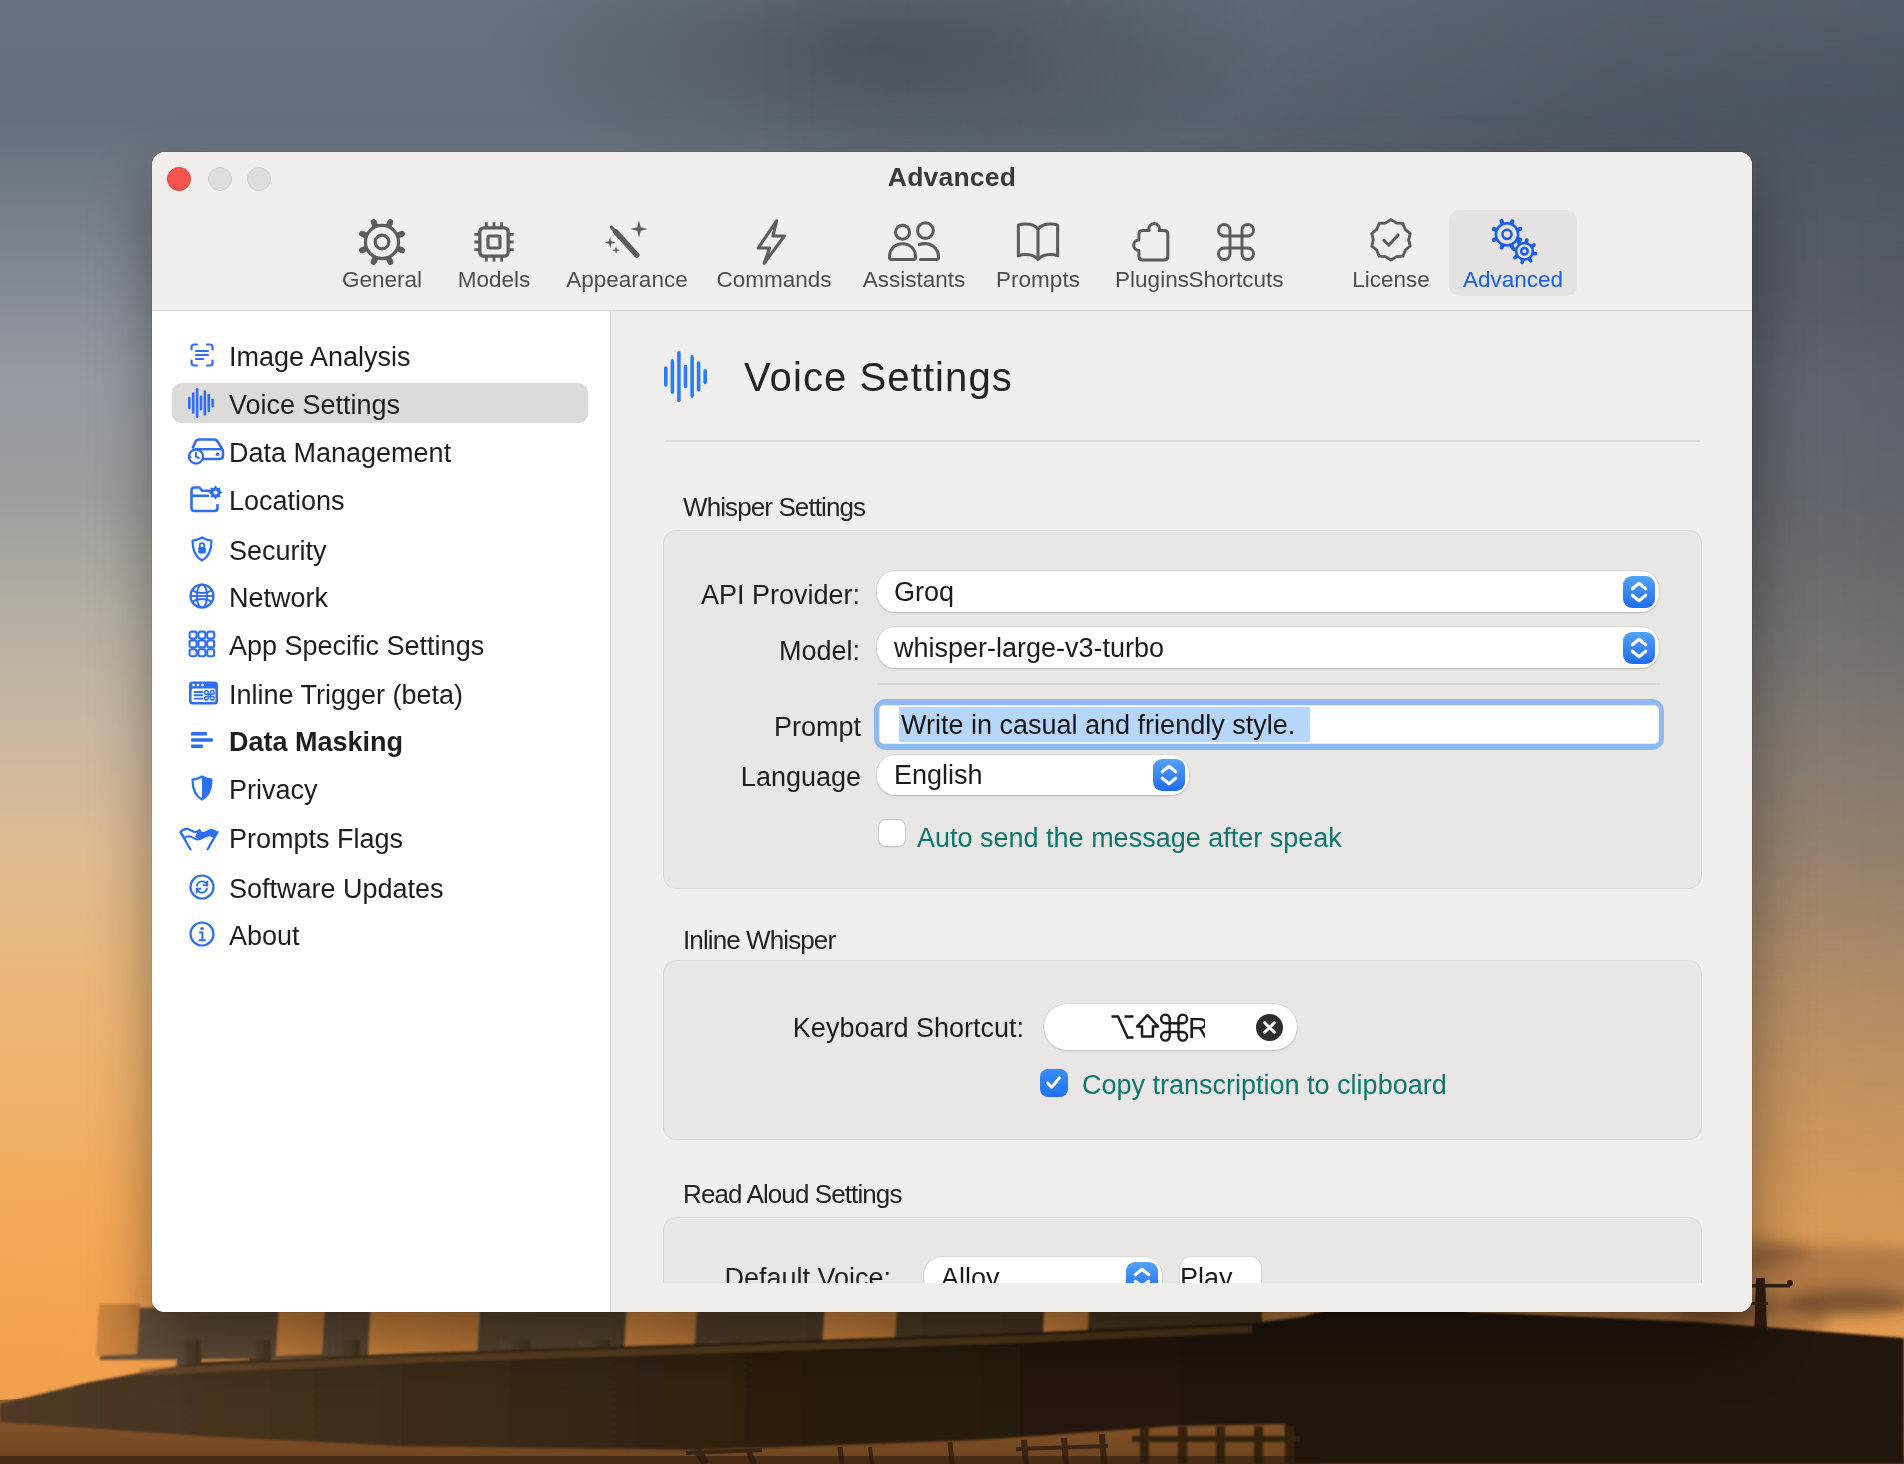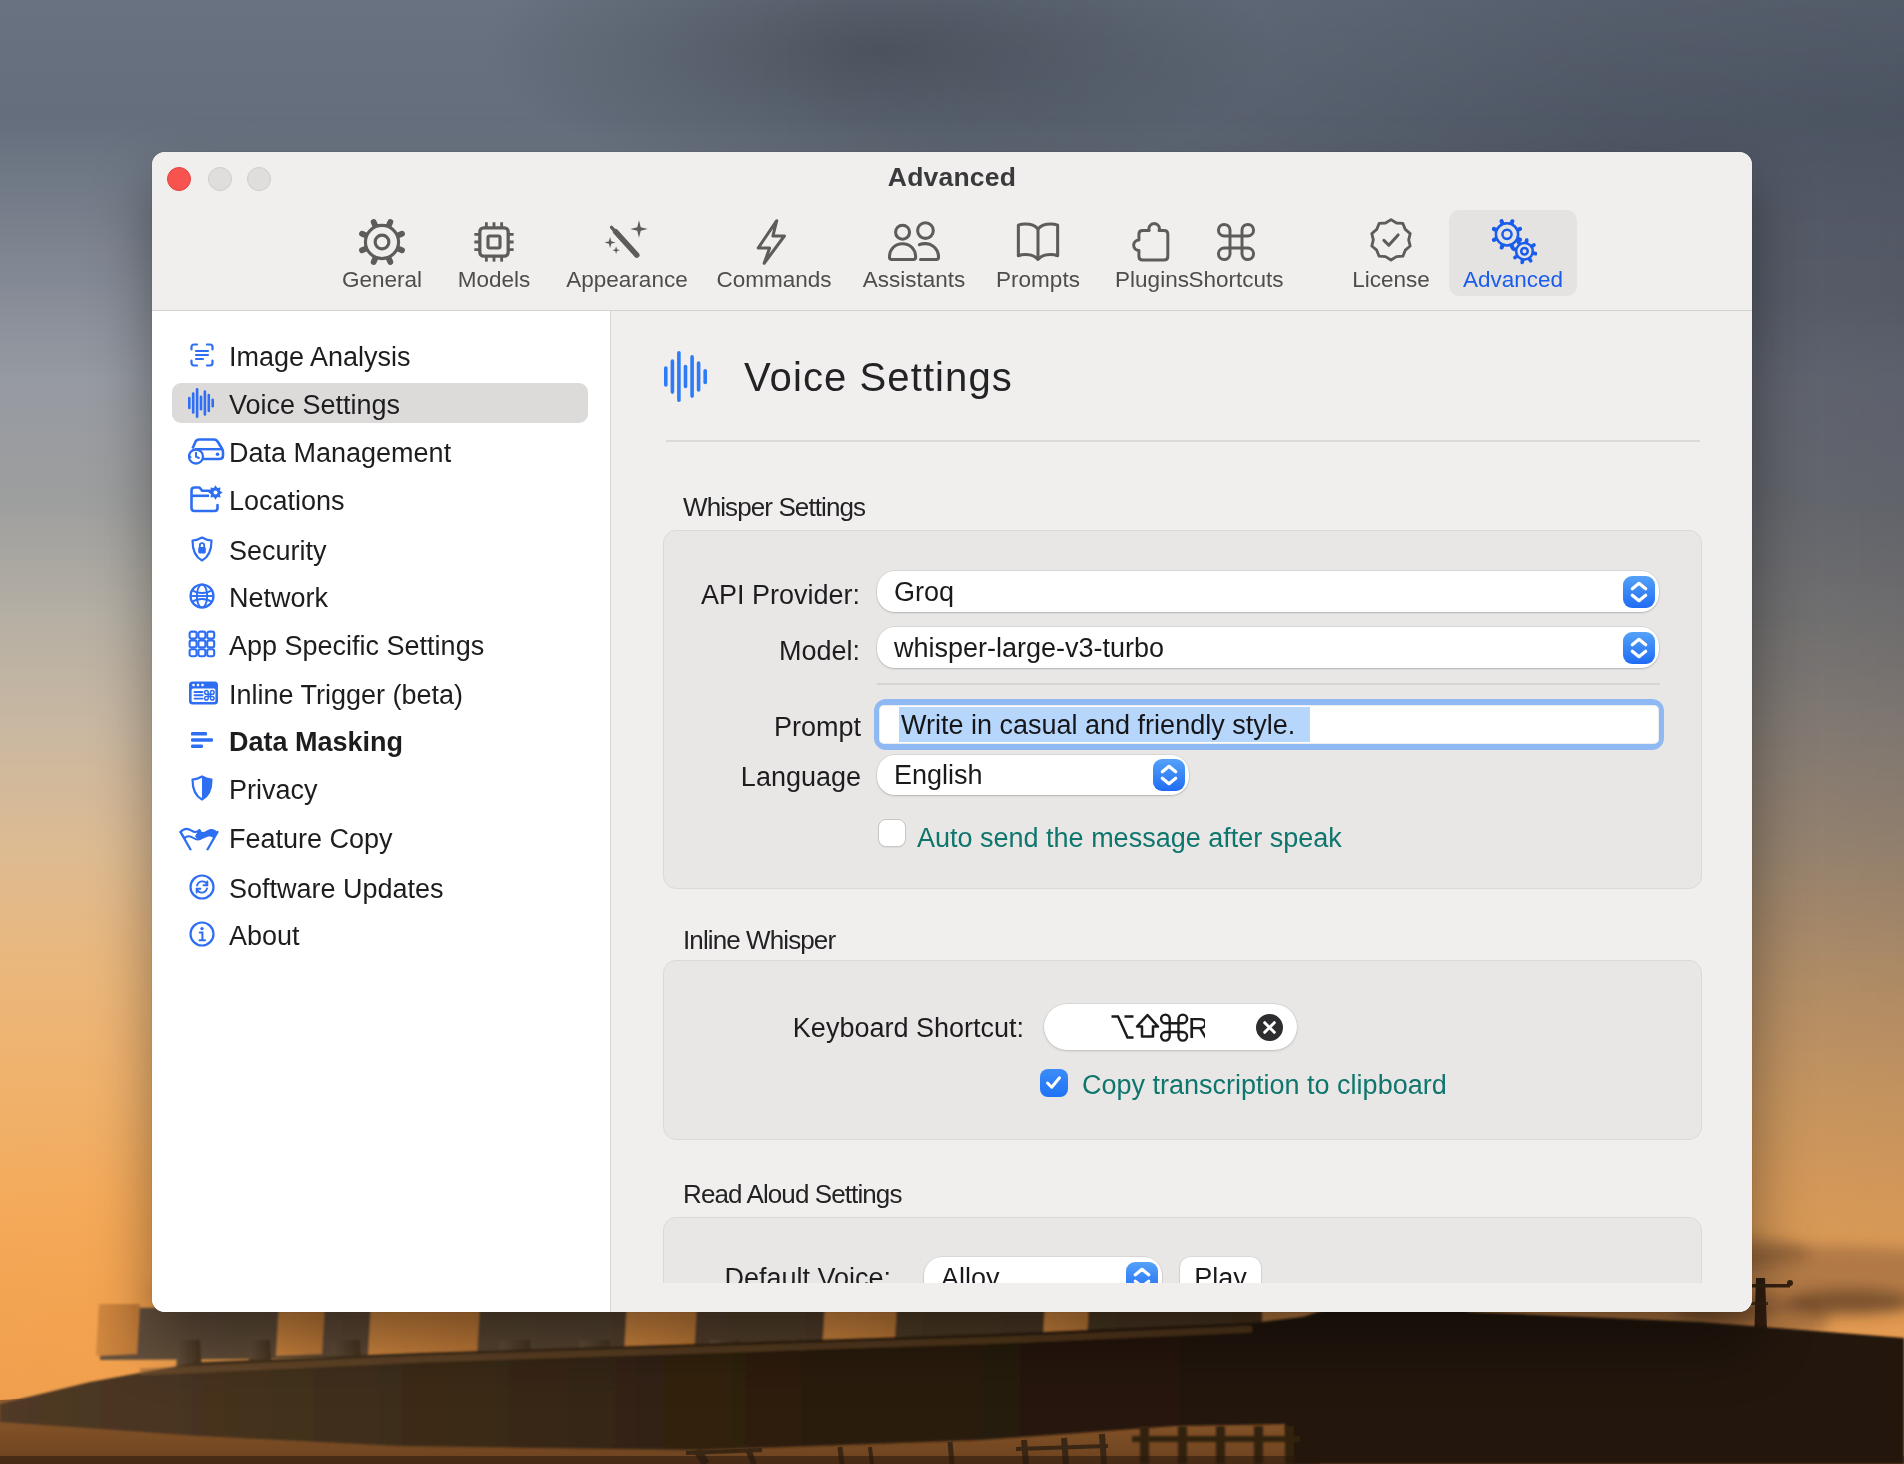--- a/index.html
+++ b/index.html
@@ -378,21 +378,21 @@
               </svg></div>
             <div class="stx">Privacy</div>
           </div>
 <div class="srow" style="top:504px;">
             <div class="sic" style="left:25px;"><svg width="44" height="27" viewBox="0 0 44 27" fill="none">
 <path d="M3.5 8.5 C7 4.5 11 4.8 14.5 7.2 C17.5 9.2 20 9 22.5 6.5 L26 13 C23 16.5 19.5 16.5 16.5 14.5 C13 12.2 9.5 12.5 7.5 14.8 Z" stroke="#2e6ef2" stroke-width="2.1" stroke-linejoin="round"></path>
 <line x1="3.5" y1="8.5" x2="13.5" y2="26" stroke="#2e6ef2" stroke-width="2.3" stroke-linecap="round"></line>
 <path d="M40.5 8.5 C37 4.5 33 4.8 29.5 7.2 C26.5 9.2 24 9 21.5 6.5 L18 13 C21 16.5 24.5 16.5 27.5 14.5 C31 12.2 34.5 12.5 36.5 14.8 Z" fill="#2e6ef2"></path>
 <line x1="40.5" y1="8.5" x2="30.5" y2="26" stroke="#2e6ef2" stroke-width="2.3" stroke-linecap="round"></line>
               </svg></div>
-            <div class="stx">Feature Copy</div>
+            <div class="stx">Prompts Flags</div>
           </div>
 <div class="srow" style="top:554px;">
             <div class="sic" style=""><svg width="28" height="28" viewBox="0 0 28 28" fill="none">
 <circle cx="14" cy="14" r="11.5" stroke="#2e6ef2" stroke-width="2.2"></circle>
 <path d="M9 12.5 C9.8 10 11.8 8.4 14.2 8.4 C16.6 8.4 18.6 10 19.3 12.2" stroke="#2e6ef2" stroke-width="1.9" fill="none" stroke-linecap="round"></path>
 <path d="M19.3 8.4 L19.3 12.2 L15.6 12.2" stroke="#2e6ef2" stroke-width="1.9" fill="none" stroke-linecap="round" stroke-linejoin="round"></path>
 <path d="M19 15.5 C18.2 18 16.2 19.6 13.8 19.6 C11.4 19.6 9.4 18 8.7 15.8" stroke="#2e6ef2" stroke-width="1.9" fill="none" stroke-linecap="round"></path>
 <path d="M8.7 19.6 L8.7 15.8 L12.4 15.8" stroke="#2e6ef2" stroke-width="1.9" fill="none" stroke-linecap="round" stroke-linejoin="round"></path>
               </svg></div>
             <div class="stx">Software Updates</div>
@@ -485,19 +485,19 @@
 <div class="flabel" style="left:-40px;top:950.5999999999999px;width:320px;">Default Voice:</div>
 <div class="popup" style="left:313px;top:946px;width:238px;height:41px;">
               <div class="ptx">Alloy</div>
               <div class="stepper" style="left:202px;top:4.5px;width:32px;height:32px;border-radius:9px;">
 <svg width="32" height="32" viewBox="0 0 32 32" fill="none">
 <path d="M9.3 12.8 L16.0 7.3 L22.7 12.8" stroke="#fff" stroke-width="3.2" stroke-linecap="round" stroke-linejoin="round"></path>
 <path d="M9.3 19.2 L16.0 24.7 L22.7 19.2" stroke="#fff" stroke-width="3.2" stroke-linecap="round" stroke-linejoin="round"></path>
 </svg></div>
             </div>
 <div class="abs" style="left:569px;top:946px;width:81px;height:41px;border-radius:10px;background:#ffffff;box-shadow:0 0 0 0.5px rgba(0,0,0,0.10), 0 1px 2px rgba(0,0,0,0.15);">
-<div class="abs" style="left:0;right:0;top:50%;transform:translateY(-50%);text-align:center;font-size:27px;color:#1a1a1c;">Play</div>
+<div class="abs" style="left:0;right:0;top:50%;transform:translateY(-50%);font-size:27px;color:#1a1a1c;">Play</div>
             </div>
         </div>
       </div>
     </div>
   </div>
 </div>
 
 </body></html>

